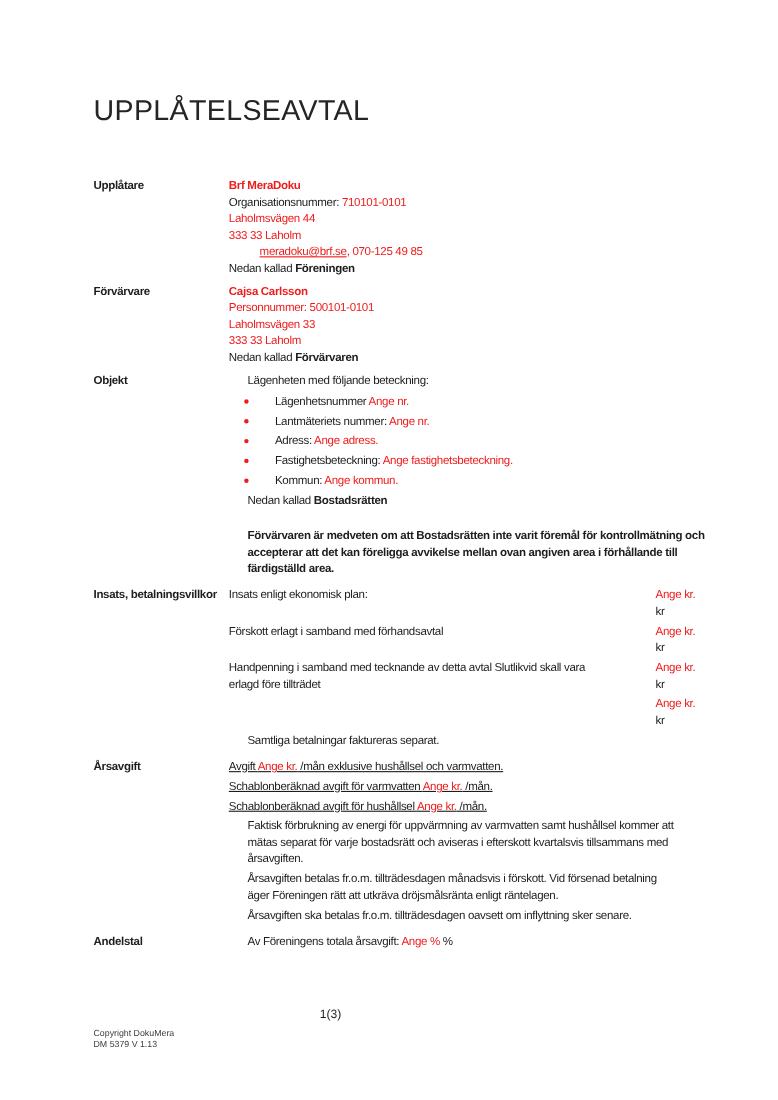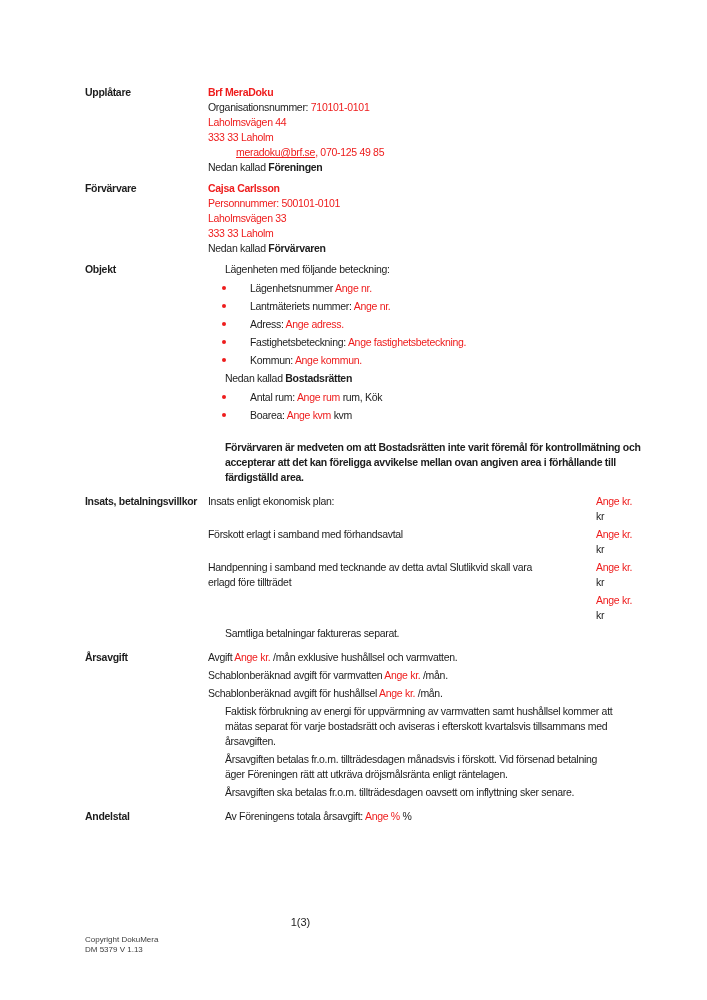--- a/index.html
+++ b/index.html
@@ -44,36 +44,37 @@
     display: inline-block; width: 9px; height: 9px;
     border: 1px solid #4a4a4a; background: #fff;
     margin-right: 5px; vertical-align: -1px;
   }
   
   .insats-row { display: flex; margin-bottom: 3px; gap: 36px; }
   .insats-text { width: 352px; flex-shrink: 0; }
   .insats-values { margin-left: auto; padding-right: 14px; text-align: left; }
   .insats-values .vline { display: block; }
   .insats-values .vline + .vline { margin-top: 3px; }
-  .fee-line { margin: 0 0 3px 0; }
+  .fee-line { margin: 0 0 3px 0; text-decoration: underline; }
   
   .page-number {
     position: absolute; top: 915px; left: 0; width: 601px;
     text-align: center; font-size: 11px; letter-spacing: 0;
   }
   .copyright {
     position: absolute; top: 935px; left: 85px;
     font-size: 8px; line-height: 10px; letter-spacing: 0; color: #3c3c3c;
   }
 </style>
 </head>
 <body>
 
 <div class="page">
 
+  <h1>UPPLÅTELSEAVTAL</h1>
 
   <div class="row">
     <div class="row-label">Upplåtare</div>
     <div class="row-content">
       <div class="line red bold">Brf MeraDoku</div>
       <div class="line"><span>Organisationsnummer: </span><span class="red">710101-0101</span></div>
       <div class="line red">Laholmsvägen 44</div>
       <div class="line red">333 33 Laholm</div>
       <div class="line"><a class="doc-link">meradoku@brf.se</a><span class="red">, 070-125 49 85</span></div>
       <div class="line"><span>Nedan kallad </span><span class="bold">Föreningen</span></div>
@@ -96,24 +97,20 @@
     <div class="row-content">
       <p class="para">Lägenheten med följande beteckning:</p>
       <div class="list">
         <div class="li"><span class="dot"></span><span>Lägenhetsnummer </span><span class="red">Ange nr.</span></div>
         <div class="li"><span class="dot"></span><span>Lantmäteriets nummer: </span><span class="red">Ange nr.</span></div>
         <div class="li"><span class="dot"></span><span>Adress: </span><span class="red">Ange adress.</span></div>
         <div class="li"><span class="dot"></span><span>Fastighetsbeteckning: </span><span class="red">Ange fastighetsbeteckning.</span></div>
         <div class="li"><span class="dot"></span><span>Kommun: </span><span class="red">Ange kommun.</span></div>
       </div>
       <p class="para" style="margin:1px 0 4px;"><span>Nedan kallad </span><span class="bold">Bostadsrätten</span></p>
-      <div class="list">
-        <div class="li"><span class="dot"></span><span>Antal rum: </span><span class="red">Ange rum</span><span> rum, Kök</span></div>
-        <div class="li"><span class="dot"></span><span>Boarea: </span><span class="red">Ange kvm</span><span> kvm</span></div>
-      </div>
       <p class="para pre" style="margin-top:17px;font-weight:bold;">Förvärvaren är medveten om att Bostadsrätten inte varit föremål för kontrollmätning och
 accepterar att det kan föreligga avvikelse mellan ovan angiven area i förhållande till
 färdigställd area.</p>
     </div>
   </div>
 
 
   <div class="row">
     <div class="row-label">Insats, betalningsvillkor</div>
     <div class="row-content">

